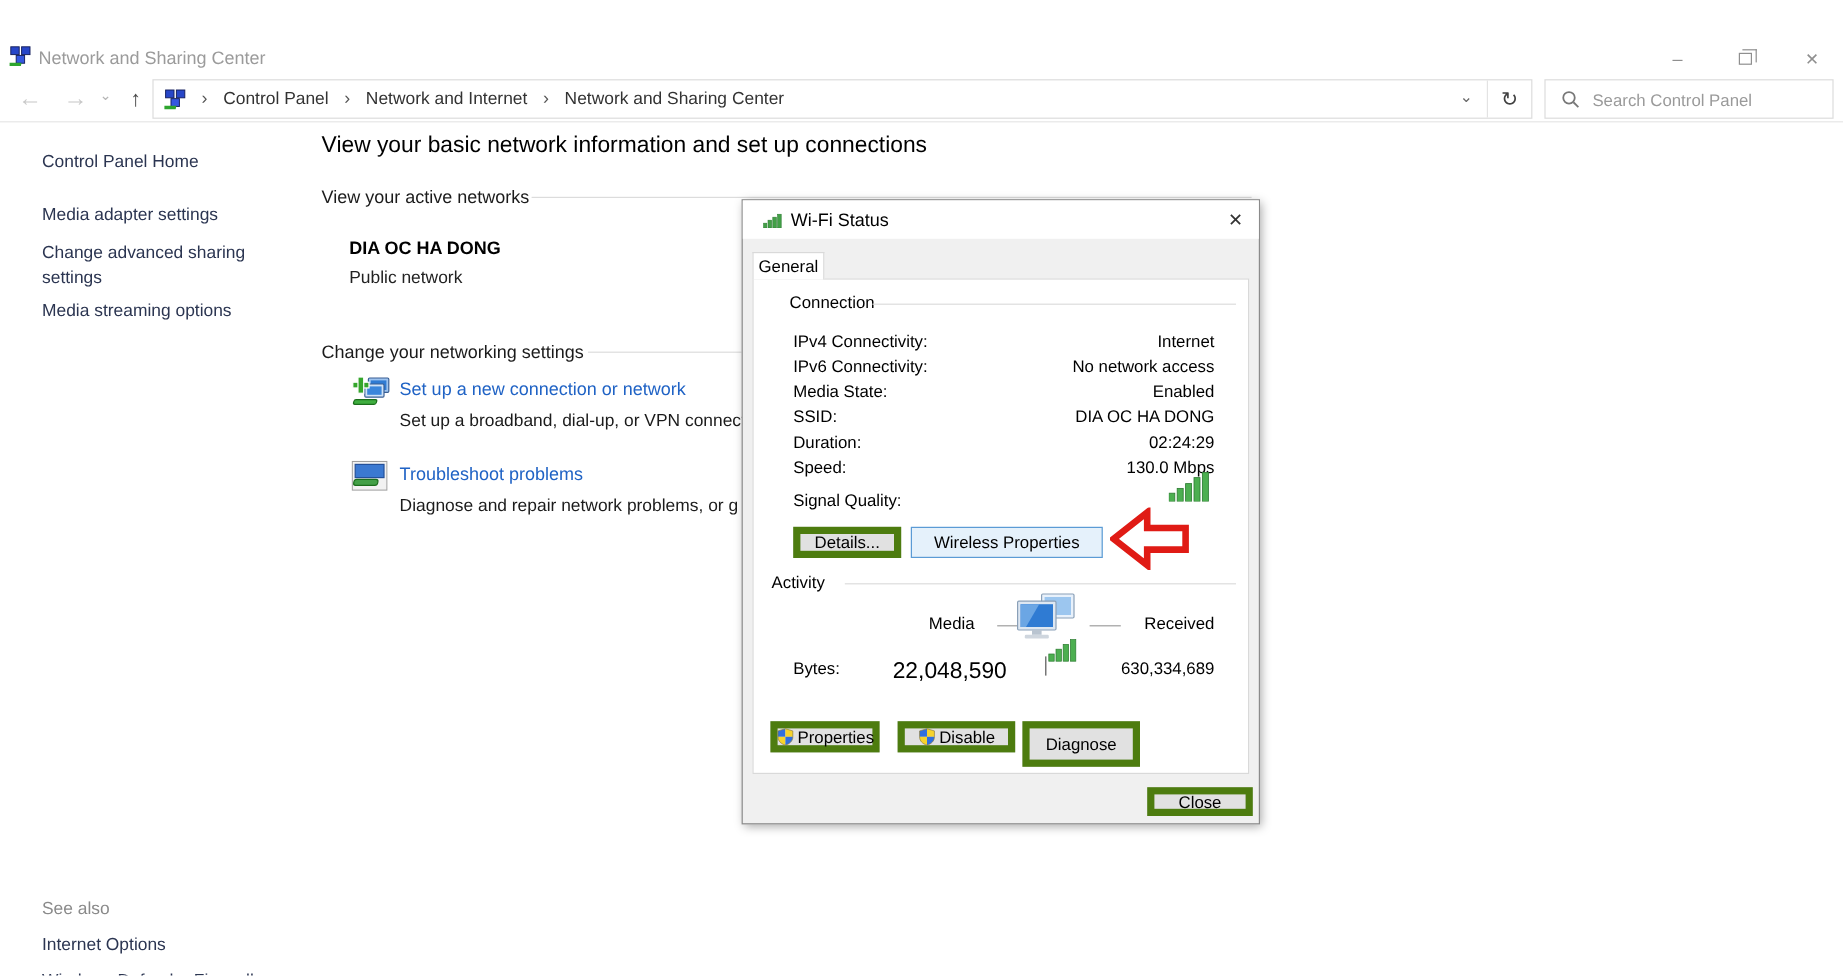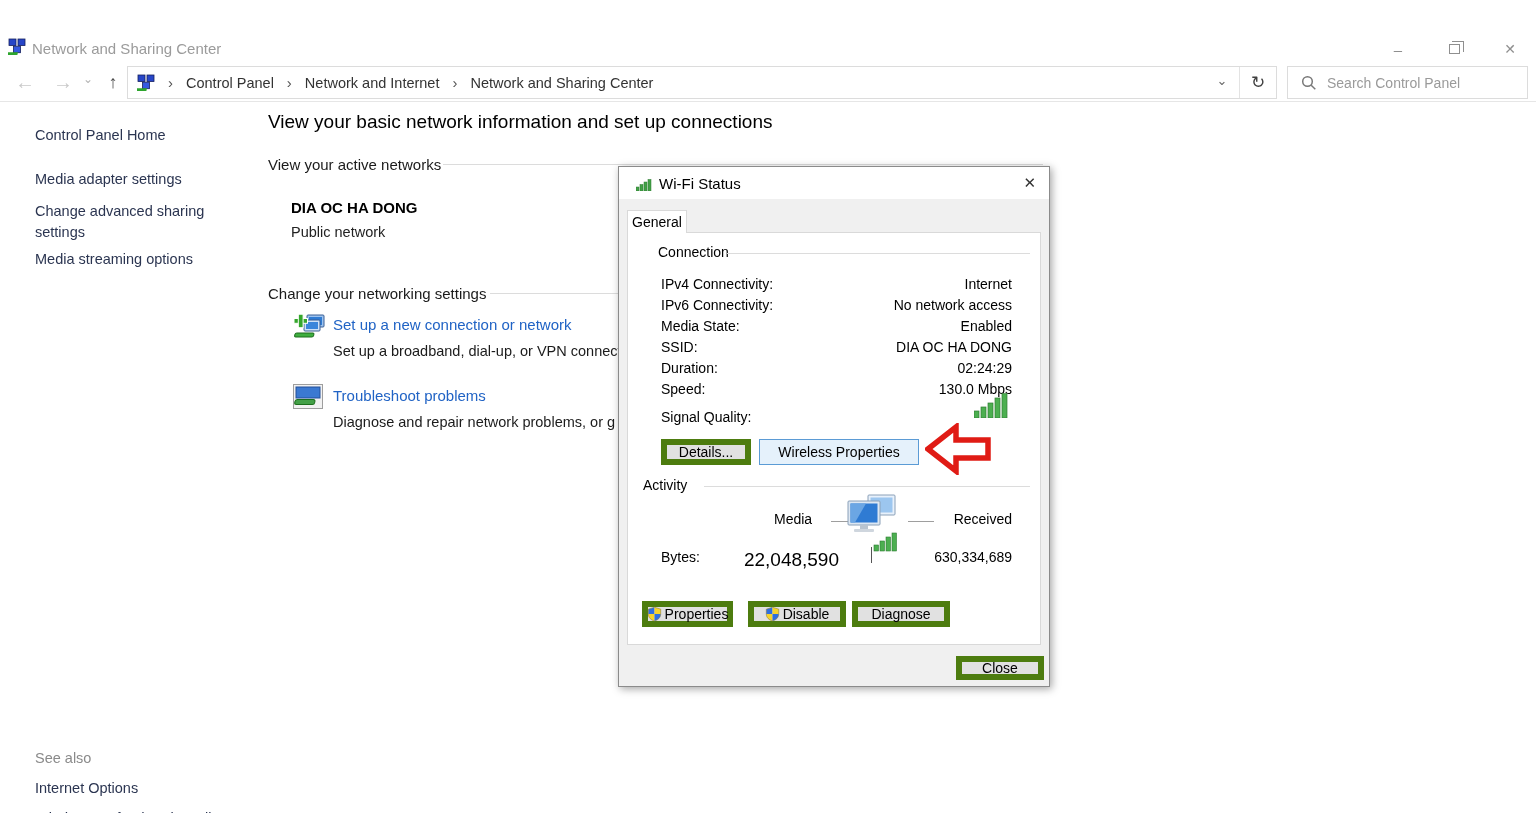--- a/index.html
+++ b/index.html
@@ -107,21 +107,21 @@
   #act-dash1 { left:203px; }
   #act-dash2 { left:280px; }
   #act-pc { left:216px; top:260px; }
   #act-bytes { left:33px; top:316px; font-size:14px; color:#000; }
   #act-sent-val { left:95px; top:316px; width:116px; text-align:right; font-size:19px; color:#000; }
   #act-sep { left:243px; top:314px; width:1px; height:16px; background:#555; }
   #act-recv-val { left:268px; top:316px; width:116px; text-align:right; font-size:14px; color:#000; }
 
   #btn-props { left:14px; top:368px; width:91px; height:26px; }
   #btn-disable { left:120px; top:368px; width:98px; height:26px; }
-  #btn-diagnose { left:224px; top:368px; width:98px; height:26px; }
+  #btn-diagnose { left:224px; top:368px; width:98px; height:38px; }
   .win-btn svg { margin-right:3px; flex:none; }
   #btn-close { left:337px; top:489px; width:88px; height:24px; }
 </style>
 </head>
 <body>
 
 <div id="stage">
 
   <div id="titlebar" class="abs">
     <span class="abs tb-icon">

